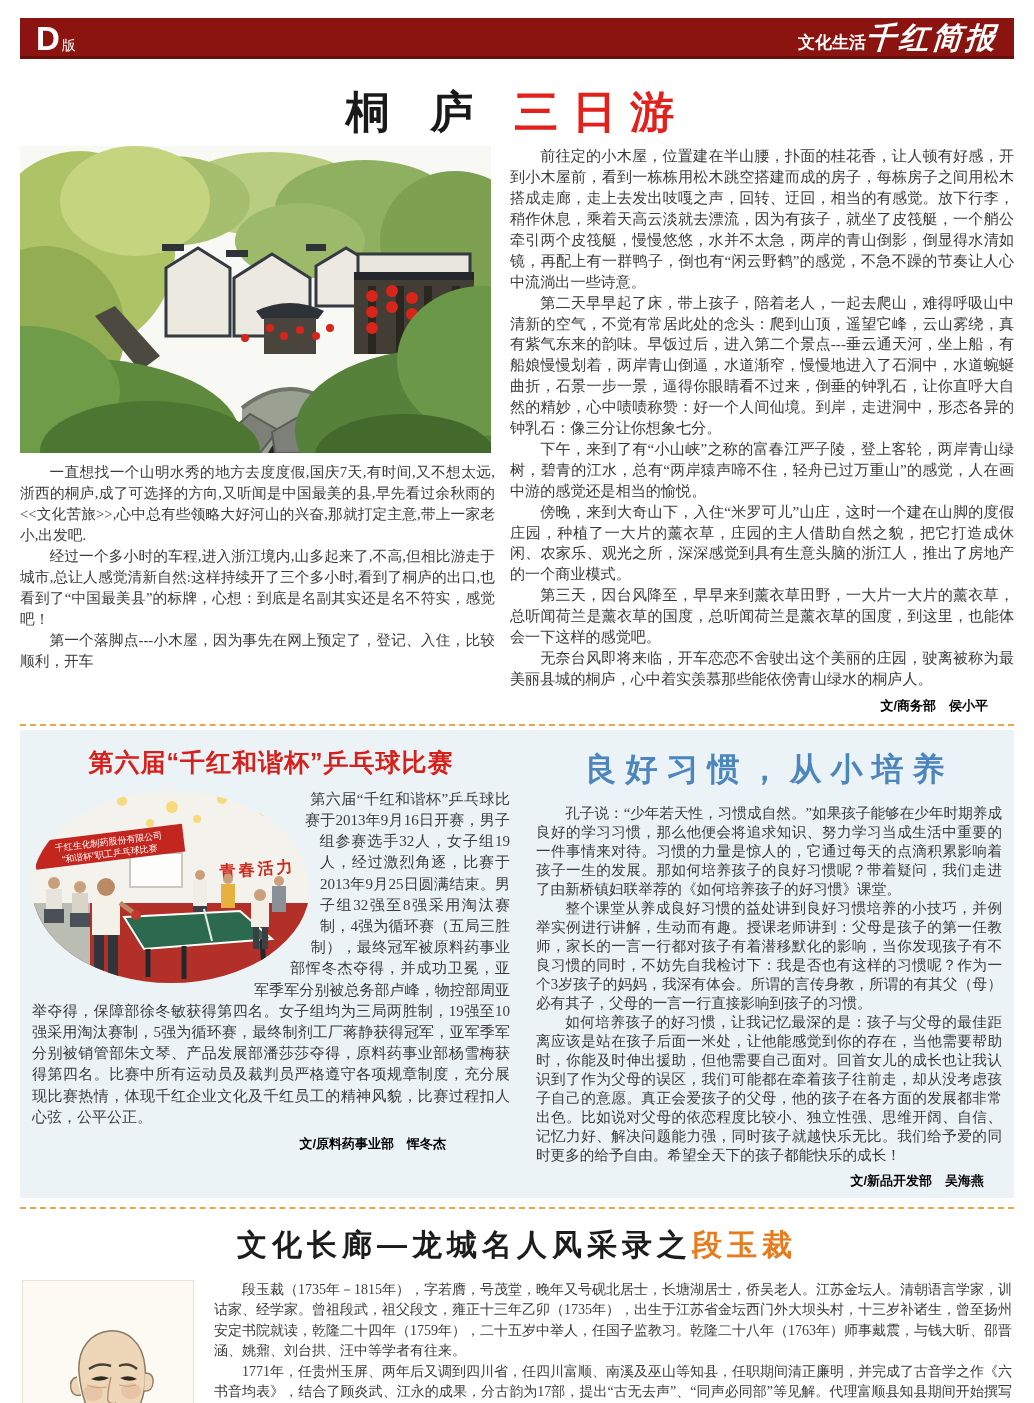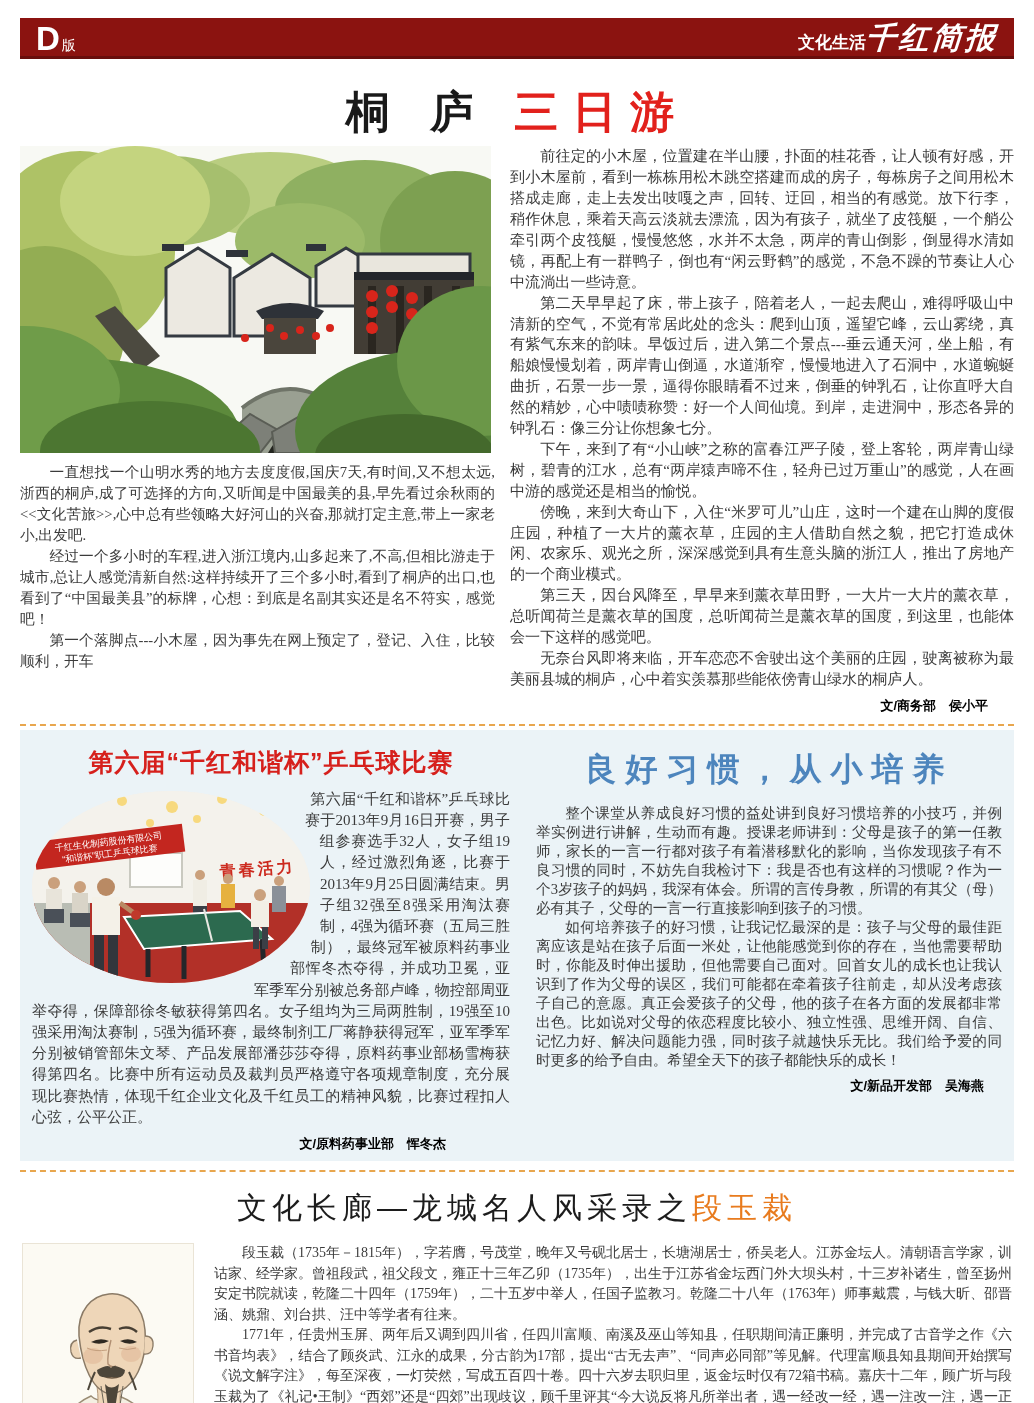--- a/index.html
+++ b/index.html
@@ -45,21 +45,21 @@
               shape-outside:ellipse(50% 50%);shape-margin:8px;margin:2px 10px 4px 0;background:#f2f0ea}
   .pp-body p.body{font-size:15px;line-height:21.2px}
   .mid-left .byline{padding-right:64px}
   .habit-title{font-family:Liberation Serif, serif;color:#4d85bd;font-size:32px;font-weight:800;
                letter-spacing:9px;text-align:center;margin:6px 0 12px}
   .mid-right p.body{font-size:14.6px;line-height:19px}
   .mid-right .byline{padding-right:18px}
 
   
   .a4{padding-top:6px}
-  .a4-title{text-align:center;font-family:"Liberation Sans",sans-serif;font-weight:400;font-size:30px;
+  .a4-title{text-align:center;font-family:"Liberation Sans",sans-serif;font-weight:700;font-size:30px;
             letter-spacing:5px;margin:10px 0 14px;color:#1c1c1c}
   .a4-title .t-orange{color:#e87b1e}
   .a4-body{display:flex;gap:20px;padding:0 2px}
   .portrait-frame{width:172px;height:246px;flex:none;background:#fcfaf3;border:1px solid #eae4d6;overflow:hidden}
   .a4-text{flex:1 1 auto}
   .a4-text p.body{font-size:14px;line-height:20.5px}
 </style>
 </head>
 <body>
 
@@ -241,20 +241,21 @@
               <rect x="230" y="136" width="6" height="22" fill="#3b3f46"></rect>
           </svg>
         </div>
         <p class="body">第六届“千红和谐杯”乒乓球比赛于2013年9月16日开赛，男子组参赛选手32人，女子组19人，经过激烈角逐，比赛于2013年9月25日圆满结束。男子组32强至8强采用淘汰赛制，4强为循环赛（五局三胜制），最终冠军被原料药事业部恽冬杰夺得，并成功卫冕，亚军季军分别被总务部卢峰，物控部周亚举夺得，保障部徐冬敏获得第四名。女子组均为三局两胜制，19强至10强采用淘汰赛制，5强为循环赛，最终制剂工厂蒋静获得冠军，亚军季军分别被销管部朱文琴、产品发展部潘莎莎夺得，原料药事业部杨雪梅获得第四名。比赛中所有运动员及裁判员严格遵守各项规章制度，充分展现比赛热情，体现千红企业文化及千红员工的精神风貌，比赛过程扣人心弦，公平公正。</p>
       </div>
       <div class="byline">文/原料药事业部　恽冬杰</div>
     </div>
 
     <div class="mid-right">
       <h2 class="habit-title">良好习惯，从小培养</h2>
+      <p class="body">孔子说：“少年若天性，习惯成自然。”如果孩子能够在少年时期养成良好的学习习惯，那么他便会将追求知识、努力学习当成生活中重要的一件事情来对待。习惯的力量是惊人的，它通过每天的点滴积累影响着孩子一生的发展。那如何培养孩子的良好习惯呢？带着疑问，我们走进了由新桥镇妇联举荐的《如何培养孩子的好习惯》课堂。</p>
       <p class="body">整个课堂从养成良好习惯的益处讲到良好习惯培养的小技巧，并例举实例进行讲解，生动而有趣。授课老师讲到：父母是孩子的第一任教师，家长的一言一行都对孩子有着潜移默化的影响，当你发现孩子有不良习惯的同时，不妨先自我检讨下：我是否也有这样的习惯呢？作为一个3岁孩子的妈妈，我深有体会。所谓的言传身教，所谓的有其父（母）必有其子，父母的一言一行直接影响到孩子的习惯。</p>
       <p class="body">如何培养孩子的好习惯，让我记忆最深的是：孩子与父母的最佳距离应该是站在孩子后面一米处，让他能感觉到你的存在，当他需要帮助时，你能及时伸出援助，但他需要自己面对。回首女儿的成长也让我认识到了作为父母的误区，我们可能都在牵着孩子往前走，却从没考虑孩子自己的意愿。真正会爱孩子的父母，他的孩子在各方面的发展都非常出色。比如说对父母的依恋程度比较小、独立性强、思维开阔、自信、记忆力好、解决问题能力强，同时孩子就越快乐无比。我们给予爱的同时更多的给予自由。希望全天下的孩子都能快乐的成长！</p>
       <div class="byline">文/新品开发部　吴海燕</div>
     </div>
   </section>
 
   <div class="dashed-sep"></div>
 
   <section class="a4">
     <h2 class="a4-title">

